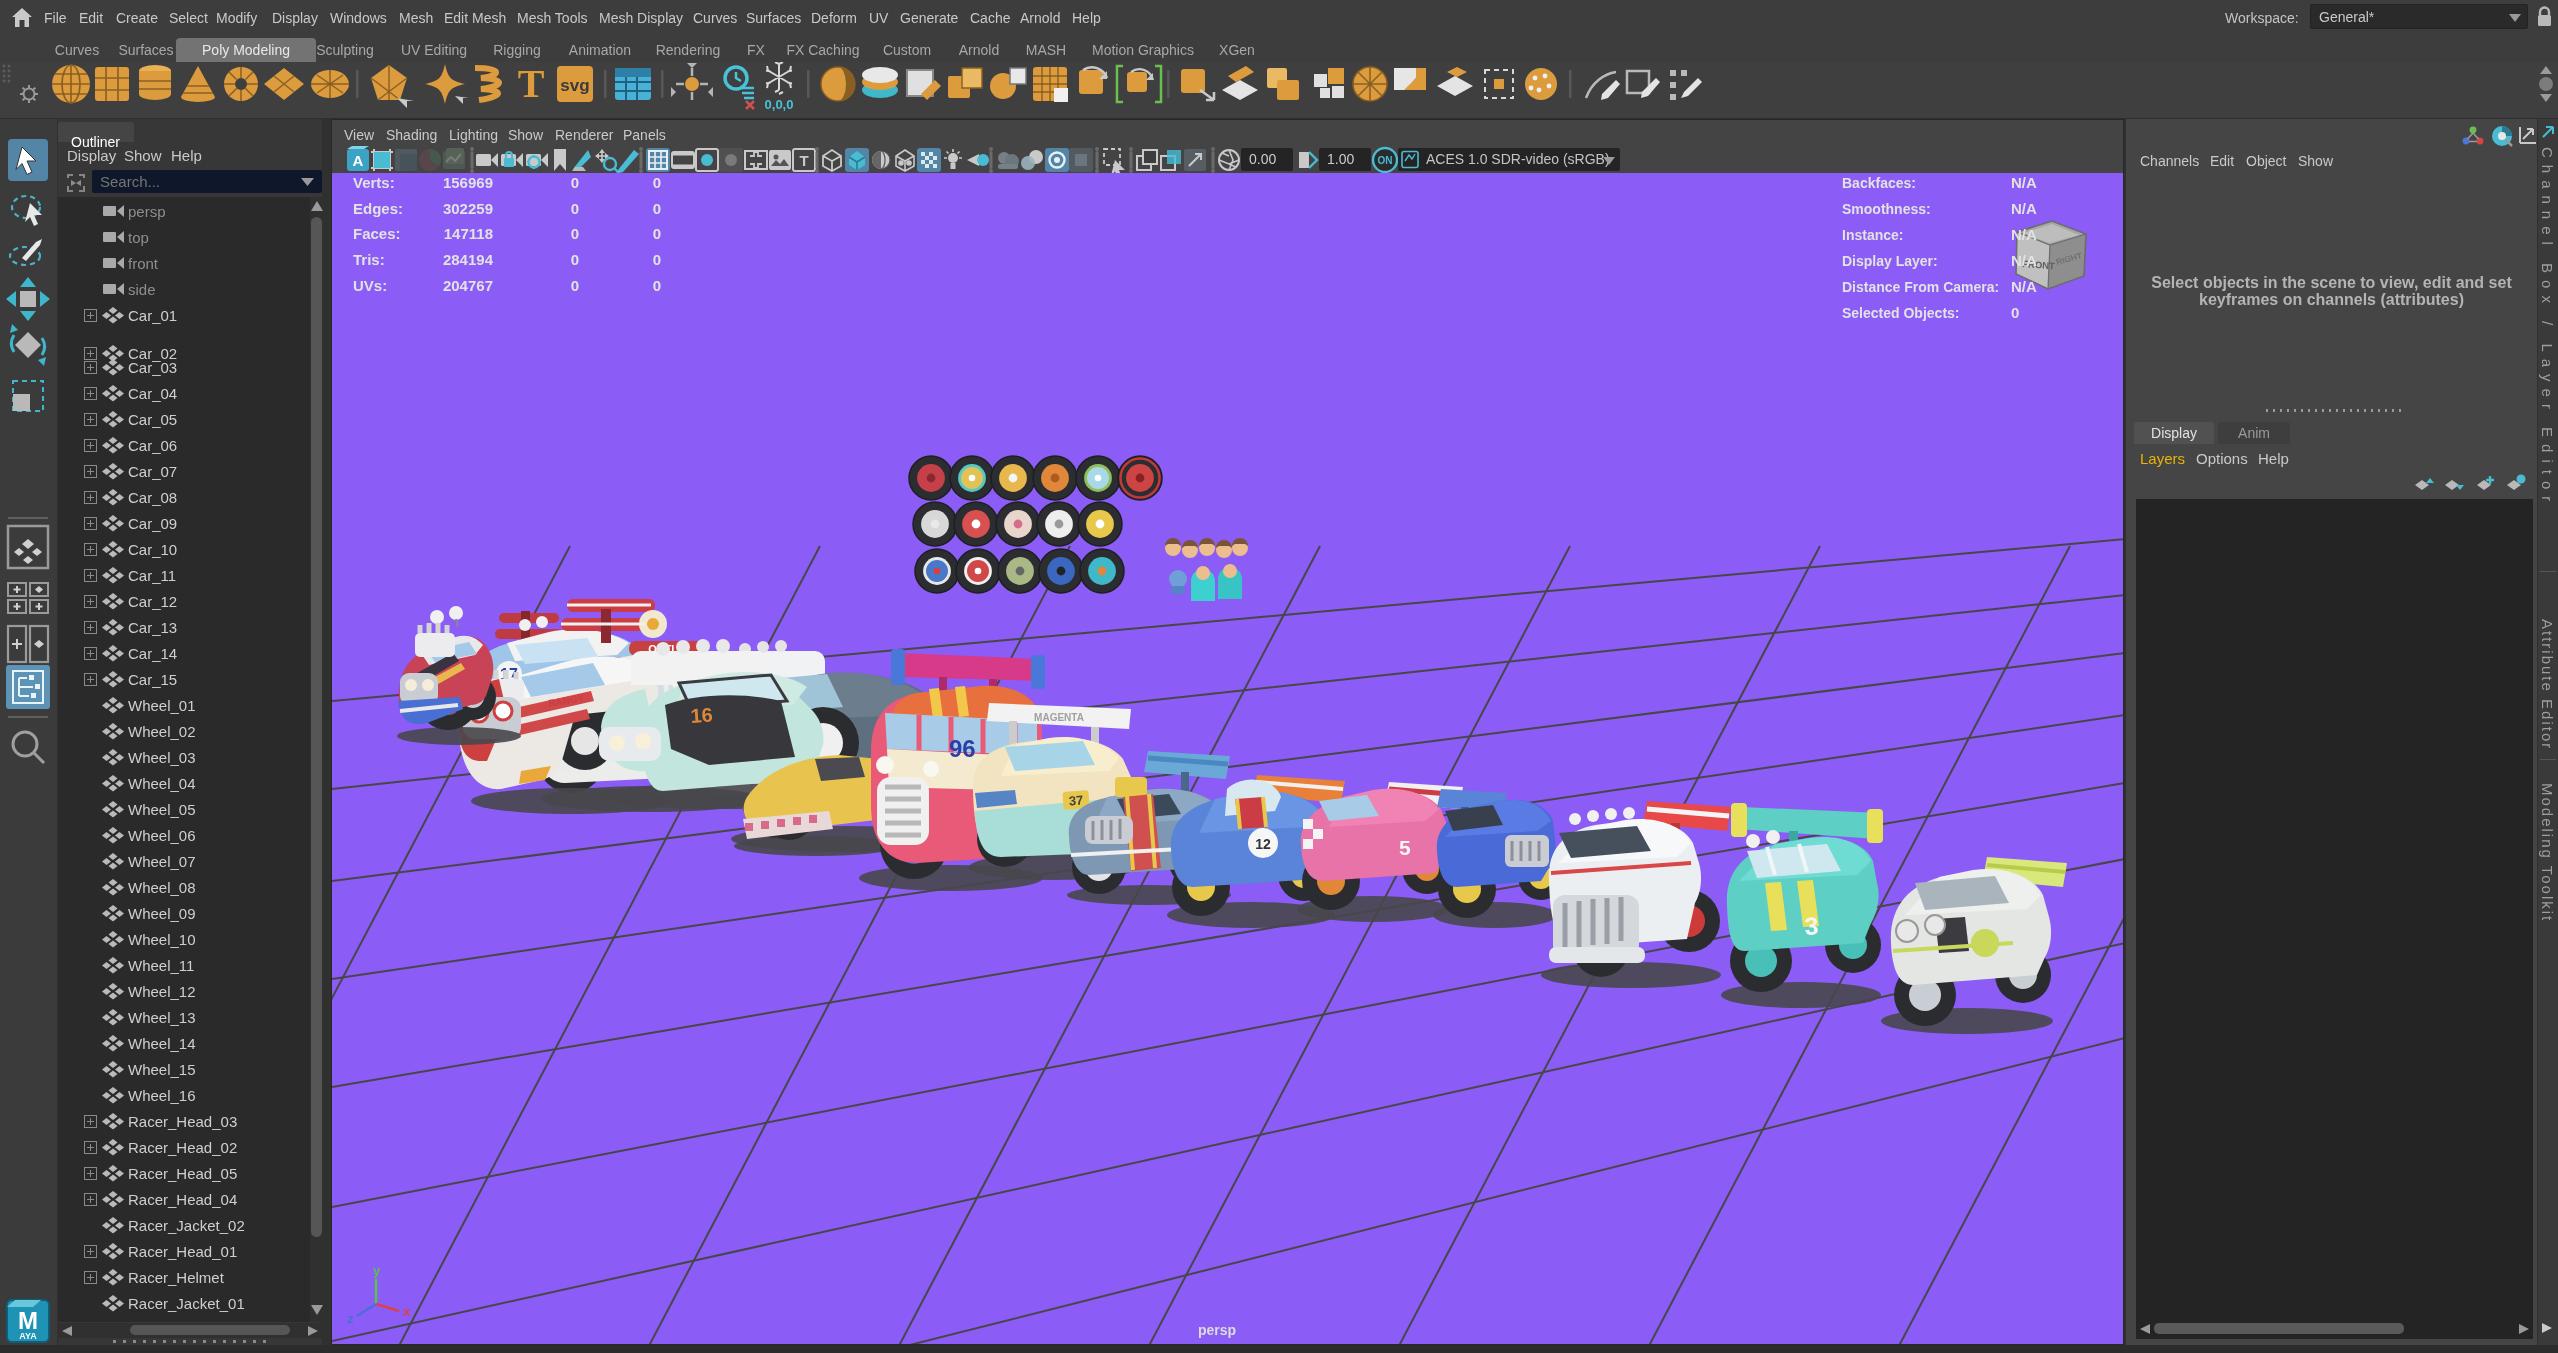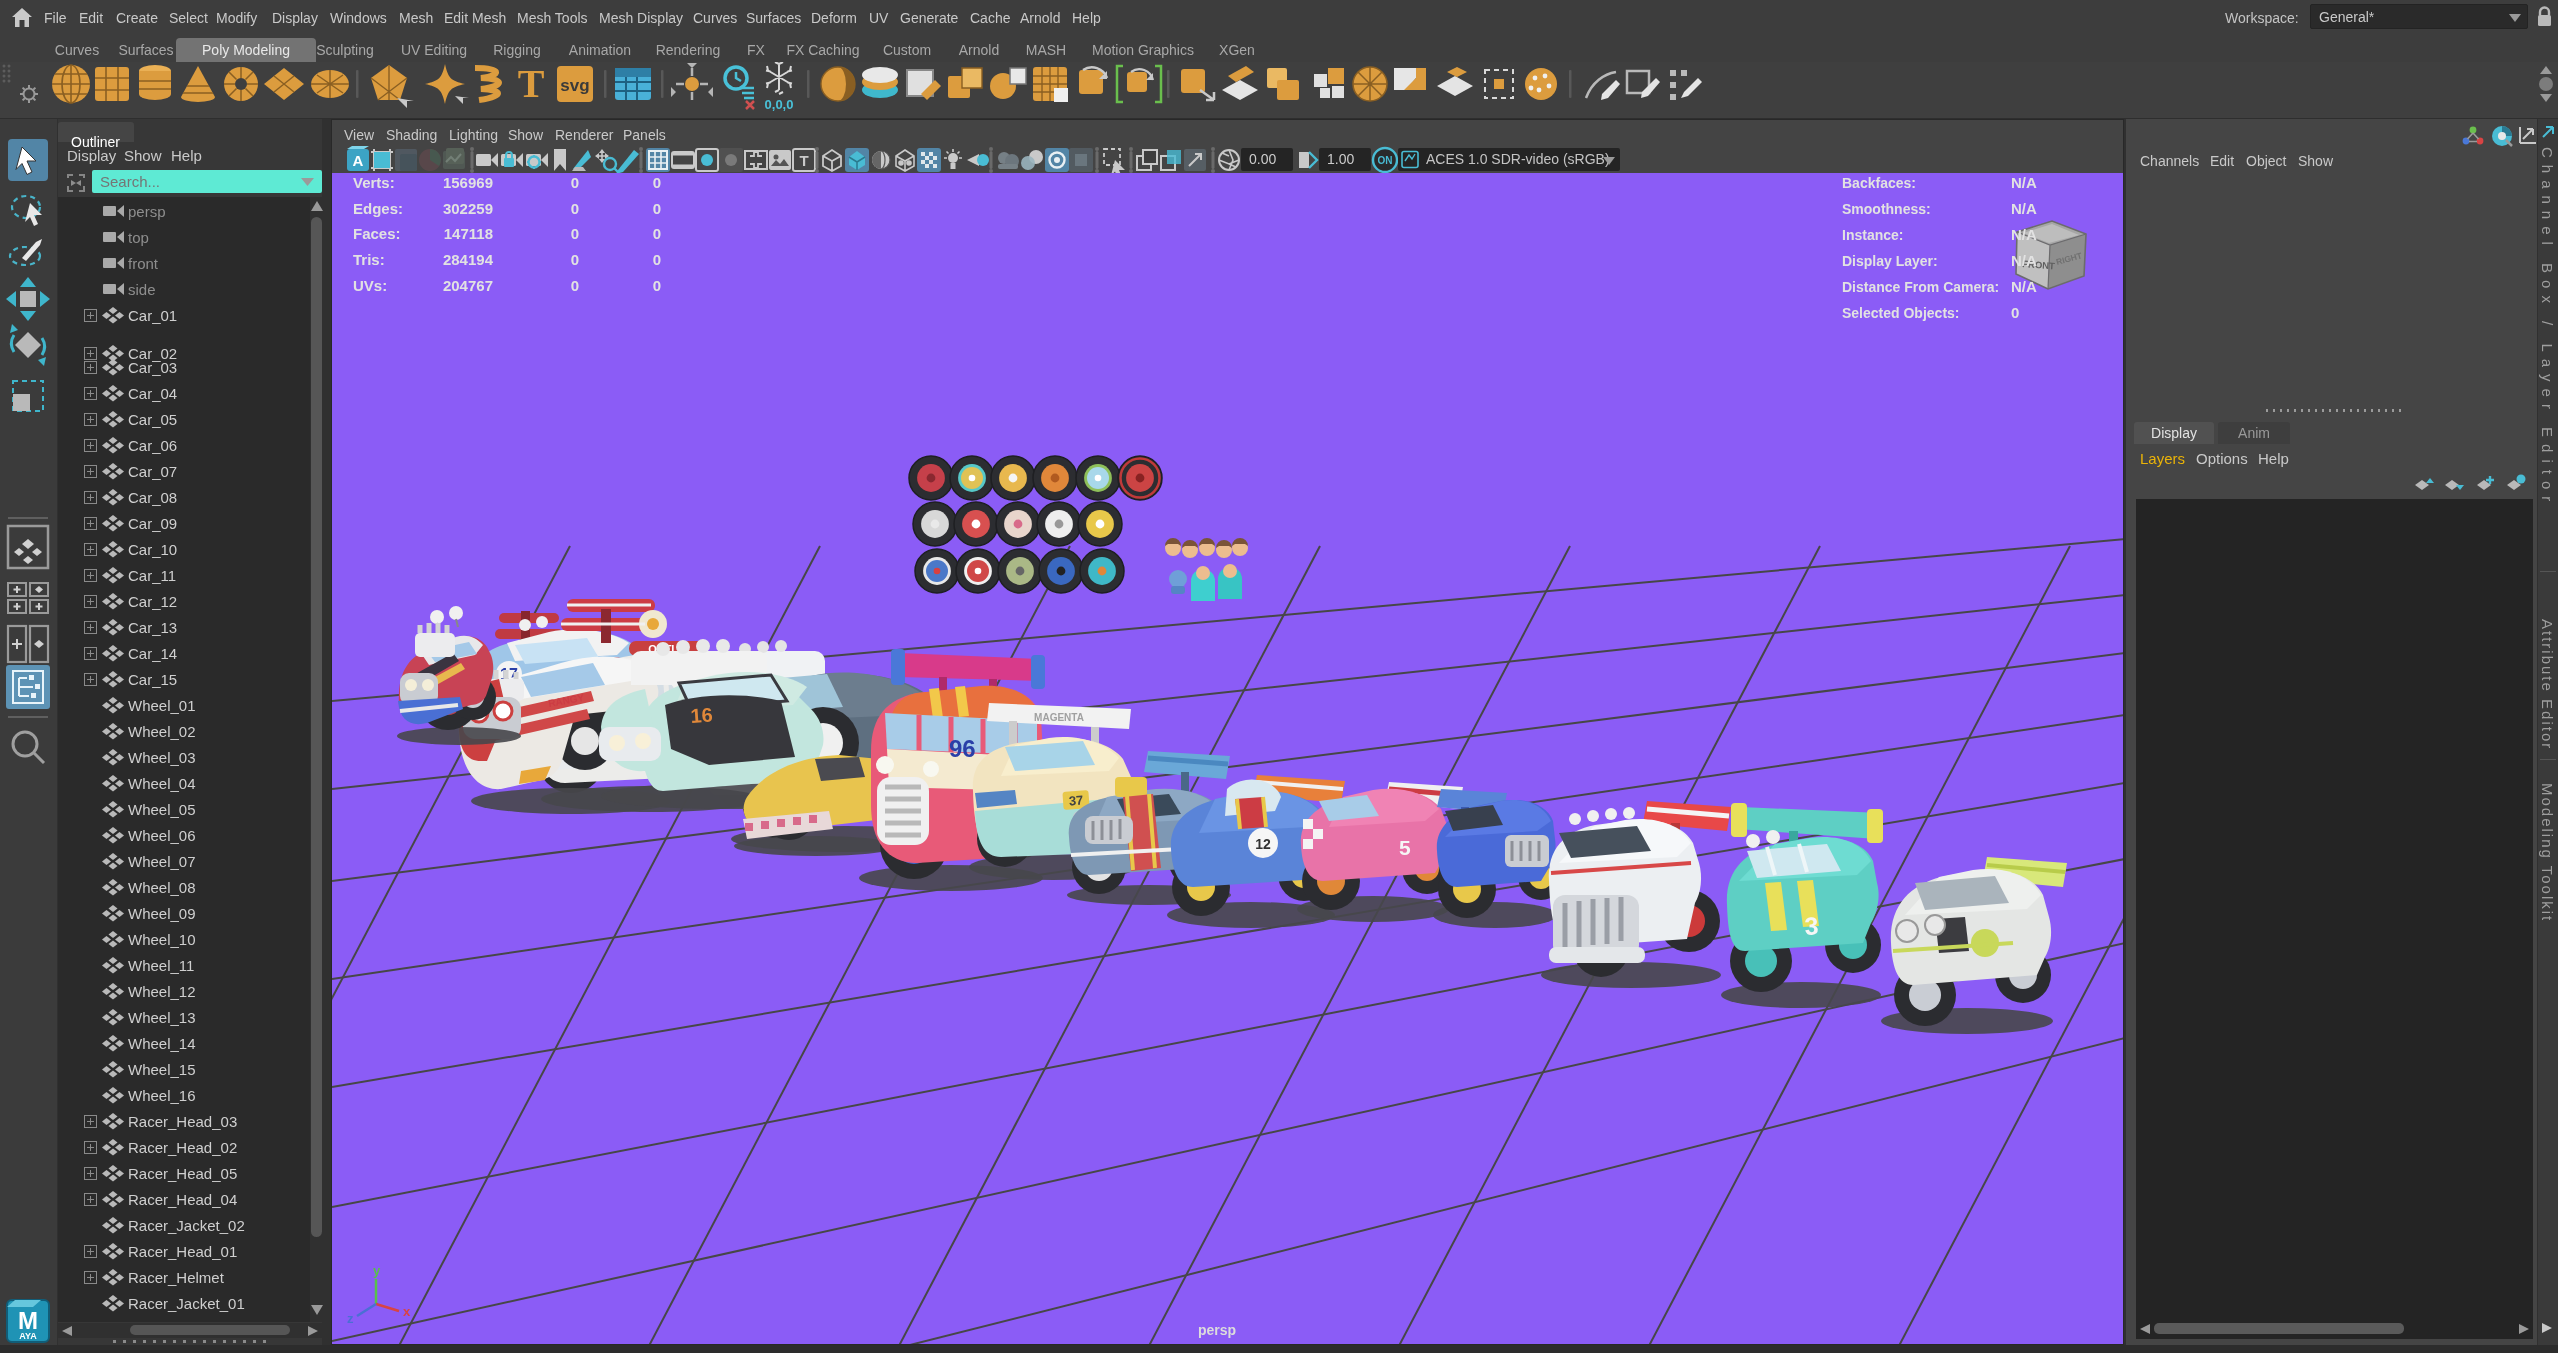--- a/index.html
+++ b/index.html
@@ -374,21 +374,21 @@
 <div class="abs" style="left:0;top:3px;width:76px;height:20px;background:#454545;border-radius:3px 3px 0 0"></div>
 <div class="abs" style="left:13px;top:15px;font-size:14px;color:#ffffff">Outliner</div>
 <div class="abs" style="left:9px;top:28px;font-size:15px;color:#c9c9c9">Display</div>
 <div class="abs" style="left:66px;top:28px;font-size:15px;color:#c9c9c9">Show</div>
 <div class="abs" style="left:113px;top:28px;font-size:15px;color:#c9c9c9">Help</div>
 <svg class="abs" style="left:7px;top:53px" width="22" height="22" viewBox="0 0 22 22" fill="none" stroke="#8e8e8e" stroke-width="2">
       <path d="M3 6 V3 H8 M14 3 H19 V6 M19 14 V19 H14 M8 19 H3 V14" opacity="0.9"></path>
       <path d="M6 8 l5 3 l-5 3 z" fill="#8e8e8e" stroke="none"></path>
       <path d="M16 8 l-5 3 l5 3 z" fill="#8e8e8e" stroke="none"></path>
     </svg>
-<div class="abs" style="left:34px;top:51px;width:230px;height:23px;background:#5eead4;border-radius:2px">
+<div class="abs" style="left:34px;top:51px;width:230px;height:23px;background:#0f172a;border-radius:2px">
   <div class="abs" style="left:8px;top:3px;font-size:15px;color:#757575">Search...</div>
   <svg class="abs" style="right:8px;top:8px" width="13" height="8">
         <path d="M0 0 L13 0 L6.5 8 Z" fill="#9a9a9a"></path>
       </svg>
 </div>
 <div id="otree">
 <div class="orow cam" style="top:1px">
         <svg class="abs" style="left:45px;top:6px" width="22" height="14">
           <rect x="0" y="2" width="13" height="10" rx="1" fill="#a9a9a9"></rect>
           <path d="M21 1 L14 7 L21 13 Z" fill="#a9a9a9"></path>
@@ -1648,20 +1648,21 @@
       <path d="M16 16 l6 6" stroke="#9a9a9a" stroke-width="2.5"></path>
     </svg>
 <svg class="abs" style="left:392px;top:6px" width="20" height="20" viewBox="0 0 20 20">
       <path d="M2 18 V2 M2 18 H18" stroke="#c9c9c9" stroke-width="2"></path>
       <path d="M5 14 L15 4 M15 4 v6 M15 4 h-6" stroke="#c9c9c9" stroke-width="2" fill="none"></path>
     </svg>
 <div class="abs" style="left:14px;top:34px;font-size:14px;color:#c9c9c9">Channels</div>
 <div class="abs" style="left:84px;top:34px;font-size:14px;color:#c9c9c9">Edit</div>
 <div class="abs" style="left:120px;top:34px;font-size:14px;color:#c9c9c9">Object</div>
 <div class="abs" style="left:172px;top:34px;font-size:14px;color:#c9c9c9">Show</div>
+<div class="abs" style="left:0;top:155px;width:411px;text-align:center;font-size:16px;font-weight:bold;color:#b4b4b4;line-height:17px">Select objects in the scene to view, edit and set<br>keyframes on channels (attributes)</div>
 <div class="abs" style="left:140px;top:290px;width:140px;height:3px;background:repeating-linear-gradient(90deg,#9a9a9a 0 2px,transparent 2px 7px)"></div>
 <div class="abs" style="left:8px;top:303px;width:80px;height:22px;background:#515151;border-radius:3px 3px 0 0;text-align:center;font-size:14px;color:#e2e2e2;line-height:22px">Display</div>
 <div class="abs" style="left:92px;top:303px;width:72px;height:22px;background:#3e3e3e;border-radius:3px 3px 0 0;text-align:center;font-size:14px;color:#9a9a9a;line-height:22px">Anim</div>
 <div class="abs" style="left:14px;top:331px;font-size:15px;color:#eab308">Layers</div>
 <div class="abs" style="left:70px;top:331px;font-size:15px;color:#c9c9c9">Options</div>
 <div class="abs" style="left:132px;top:331px;font-size:15px;color:#c9c9c9">Help</div>
 <svg class="abs" style="left:288px;top:355px" width="116" height="22" viewBox="0 0 116 22">
 <g fill="#b9b9b9">
         <path d="M8 6 l7 5 l-7 5 l-7 -5 z"></path>
         <path d="M16 4 l-4 5 h8 z" fill="#49bcd4"></path>

